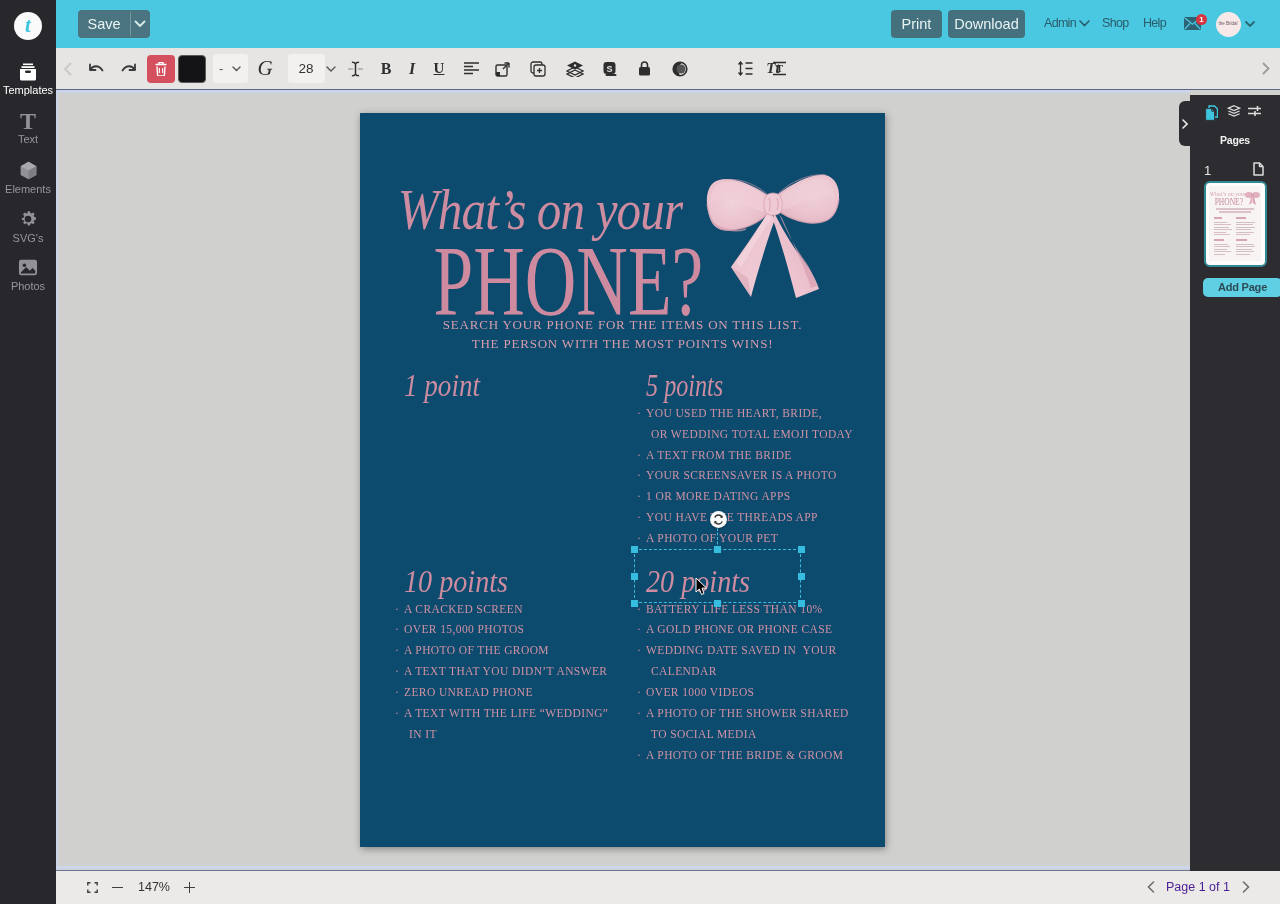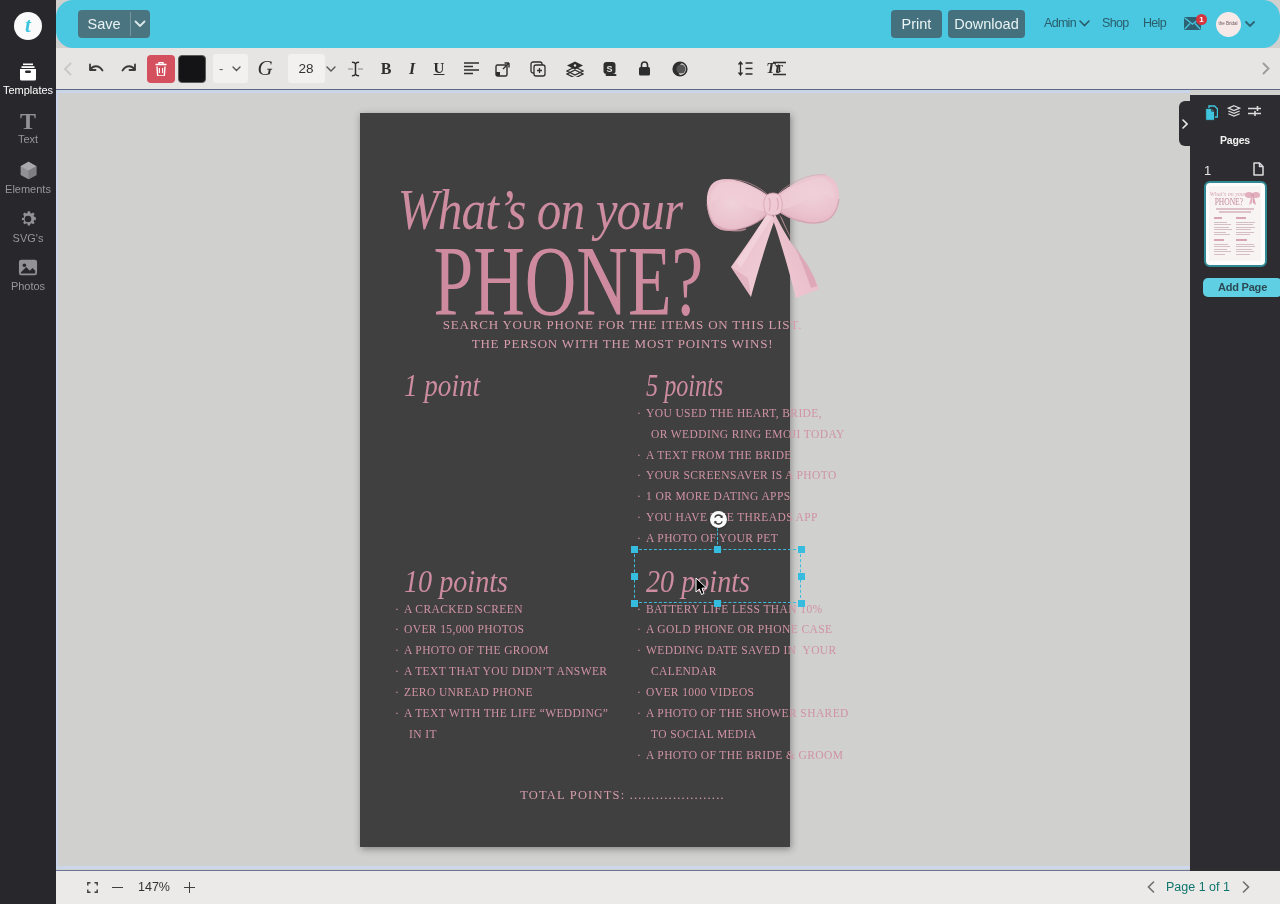--- a/index.html
+++ b/index.html
@@ -5,39 +5,39 @@
   * { margin:0; padding:0; box-sizing:border-box; }
   html,body { width:1280px; height:904px; overflow:hidden; font-family:"Liberation Sans", sans-serif; }
   .abs { position:absolute; }
   #app { position:relative; width:1280px; height:904px; background:#D0D0CF; }
 
   
   #sidebar { left:0; top:0; width:56px; height:904px; background:#28282C; z-index:30; }
   .navitem { width:56px; text-align:center; color:#96969B; font-size:11px; }
 
   
-  #topbar { left:56px; top:0; width:1224px; height:48px; background:#4AC8E1; z-index:20;border-radius:17px; }
+  #topbar { left:56px; top:0; width:1224px; height:48px; background:#4AC8E1; z-index:20; }
   .tbtn { position:absolute; top:10px; height:28px; background:#45707E; border-radius:4px;
           color:#EAF3F3; font-size:14.5px; text-align:center; line-height:28px; }
   .tlink { position:absolute; top:16px; color:#2A5D6B; font-size:12.5px; letter-spacing:-0.7px; }
 
   
   #toolbar { left:56px; top:48px; width:1224px; height:42px; background:#E6E5E3;
              border-bottom:1px solid #5B6784; z-index:20; }
   .tico { position:absolute; top:0; height:41px; display:flex; align-items:center; justify-content:center; }
 
   
   #canvas { left:56px; top:90px; width:1134px; height:781px; background:#D0D0CF; overflow:hidden; z-index:1;}
   #canvas .topstrip { left:0; top:0; width:1134px; height:2.5px; background:#CAD5E9; }
   #canvas .leftstrip { left:0; top:0; width:2px; height:781px; background:#CAD5E9; }
   #canvas .botstrip { left:0; top:776px; width:1134px; height:3px; background:#CDD7EB; }
   #canvasline { left:56px; top:869.5px; width:1224px; height:1.5px; background:#6A7694; z-index:2; }
 
   
-  #page { left:304px; top:23px; width:430px; height:734px; background:#404040;
+  #page { left:304px; top:23px; width:525px; height:734px; background:#0c4a6e;
           box-shadow:1px 2px 7px rgba(40,40,40,.45); }
   .script { font-family:"Liberation Serif", serif; font-style:italic; color:#CD8CA0; }
   .serifc { font-family:"Liberation Serif", serif; color:#D392A4; }
   .list { font-family:"Liberation Serif", serif; font-size:11.5px; line-height:20.85px;
           color:#D092A4; letter-spacing:0.4px; white-space:nowrap; }
   .list div { position:relative; }
   .list div.b::before { content:"·"; position:absolute; left:-9px; }
   .list div.c { margin-left:5px; }
 
   
@@ -117,21 +117,21 @@
       <div class="serifc abs" style="left:0;top:223.2px;width:525px;text-align:center;font-size:13px;letter-spacing:0.8px;color:#D79DAC;">THE PERSON WITH THE MOST POINTS WINS!</div>
       <div class="serifc abs" style="left:0;top:204px;width:525px;text-align:center;font-size:13px;letter-spacing:0.8px;color:#D79DAC;">SEARCH YOUR PHONE FOR THE ITEMS ON THIS LIST.</div>
 
       <div class="script abs" style="left:44px;top:254.8px;font-size:31px;transform:scaleX(0.874);transform-origin:left center;">1 point</div>
       <div class="script abs" style="left:286px;top:254.8px;font-size:31px;transform:scaleX(0.78);transform-origin:left center;">5 points</div>
       <div class="script abs" style="left:44px;top:451.1px;font-size:31px;transform:scaleX(0.908);transform-origin:left center;">10 points</div>
       <div class="script abs" style="left:286px;top:451.1px;font-size:31px;transform:scaleX(0.908);transform-origin:left center;">20 points</div>
 
       <div class="list abs" style="left:286px;top:289.9px;">
         <div class="b">YOU USED THE HEART, BRIDE,</div>
-        <div class="c">OR WEDDING RING EMOJI TODAY</div>
+        <div class="c">OR WEDDING TOTAL EMOJI TODAY</div>
         <div class="b">A TEXT FROM THE BRIDE</div>
         <div class="b">YOUR SCREENSAVER IS A PHOTO</div>
         <div class="b">1 OR MORE DATING APPS</div>
         <div class="b">YOU HAVE THE THREADS APP</div>
         <div class="b">A PHOTO OF YOUR PET</div>
       </div>
       <div class="list abs" style="left:44px;top:485.6px;">
         <div class="b">A CRACKED SCREEN</div>
         <div class="b">OVER 15,000 PHOTOS</div>
         <div class="b">A PHOTO OF THE GROOM</div>
@@ -144,21 +144,20 @@
         <div class="b">BATTERY LIFE LESS THAN 10%</div>
         <div class="b">A GOLD PHONE OR PHONE CASE</div>
         <div class="b">WEDDING DATE SAVED IN&nbsp; YOUR</div>
         <div class="c">CALENDAR</div>
         <div class="b">OVER 1000 VIDEOS</div>
         <div class="b">A PHOTO OF THE SHOWER SHARED</div>
         <div class="c">TO SOCIAL MEDIA</div>
         <div class="b">A PHOTO OF THE BRIDE &amp; GROOM</div>
       </div>
 
-      <div class="serifc abs" style="left:0;top:674.6px;width:525px;text-align:center;font-size:12.5px;letter-spacing:1.2px;color:#D79DAC;">TOTAL POINTS: ......................</div>
     </div>
     <div id="overlay" class="abs" style="left:0;top:0;width:1134px;height:781px;">
 
       <div class="abs" style="left:578px;top:459px;width:167px;height:54px;border:1.5px dashed #3CBBDC;"></div>
 
       <div class="abs" style="left:661px;top:438px;width:0px;height:21px;border-left:1.5px dashed #3CBBDC;"></div>
 
       <div class="abs" style="left:574.5px;top:455.5px;width:7px;height:7px;background:#35BCDF;"></div>
       <div class="abs" style="left:658px;top:455.5px;width:7px;height:7px;background:#35BCDF;"></div>
       <div class="abs" style="left:741.5px;top:455.5px;width:7px;height:7px;background:#35BCDF;"></div>
@@ -484,18 +483,18 @@
       <path d="M0.8 3.5 V0.8 H3.5 M7.5 0.8 H10.2 V3.5 M10.2 7.5 V10.2 H7.5 M3.5 10.2 H0.8 V7.5" stroke="#3F3F3F" stroke-width="1.4" fill="none"></path>
     </svg>
     <div class="abs" style="left:56px;top:15.5px;width:11px;height:1.8px;background:#3F3F3F;"></div>
     <div class="abs" style="left:82px;top:9px;font-size:12.5px;color:#333;">147%</div>
     <div class="abs" style="left:128px;top:15.5px;width:11px;height:1.8px;background:#3F3F3F;"></div>
     <div class="abs" style="left:132.6px;top:10.9px;width:1.8px;height:11px;background:#3F3F3F;"></div>
 
     <svg class="abs" style="left:1091px;top:10px;" width="8" height="12" viewBox="0 0 8 12">
         <path d="M6.5 1 L1.5 6 L6.5 11" stroke="#6E6E6E" stroke-width="1.6" fill="none" stroke-linecap="round"></path>
       </svg>
-    <div class="abs" style="left:1110px;top:9px;font-size:12.5px;color:#0f766e;">Page 1 of 1</div>
+    <div class="abs" style="left:1110px;top:9px;font-size:12.5px;color:#4c1d95;">Page 1 of 1</div>
     <svg class="abs" style="left:1186px;top:10px;" width="8" height="12" viewBox="0 0 8 12">
         <path d="M1.5 1 L6.5 6 L1.5 11" stroke="#6E6E6E" stroke-width="1.6" fill="none" stroke-linecap="round"></path>
       </svg>
   </div>
 </div>
 
 </body></html>

